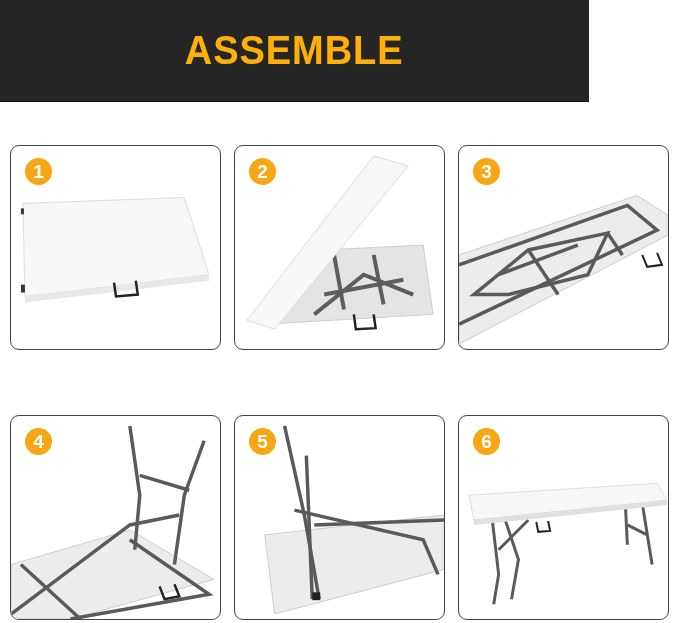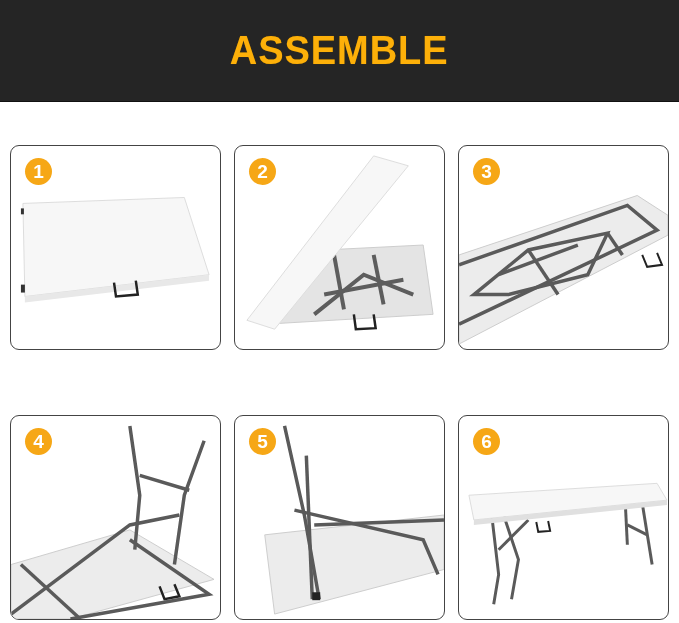--- a/index.html
+++ b/index.html
@@ -1,17 +1,17 @@
 <!DOCTYPE html>
 <html><head>
 <meta charset="utf-8">
 <style>
   html,body{margin:0;padding:0;}
   body{width:679px;height:623px;background:#fff;position:relative;overflow:hidden;font-family:"Liberation Sans",sans-serif;}
-  .banner{position:absolute;left:0;top:0;width:679px;height:101px;background:#252525;border-bottom:1px solid #111;display:flex;align-items:center;justify-content:center;}
+  .banner{position:absolute;left:0;top:0;width:589px;height:101px;background:#252525;border-bottom:1px solid #111;display:flex;align-items:center;justify-content:center;}
   .banner-title{color:#fdb009;font-family:"Liberation Sans",sans-serif;font-weight:bold;font-size:40px;letter-spacing:1px;transform:scaleX(0.95);text-shadow:0 0 1px #6a4800;}
   .panel{position:absolute;width:211px;height:205px;border:1.5px solid #444;border-radius:9px;background:#fff;overflow:hidden;box-sizing:border-box;}
   .badge{position:absolute;left:14px;top:12px;width:27px;height:27px;border-radius:50%;background:#f6a716;color:#fff;font-weight:bold;font-size:19px;display:flex;align-items:center;justify-content:center;z-index:2;}
   .scene{position:absolute;left:0;top:0;width:100%;height:100%;}
 </style>
 </head>
 <body>
 
 <div class="banner">
   <div class="banner-title">ASSEMBLE</div>

